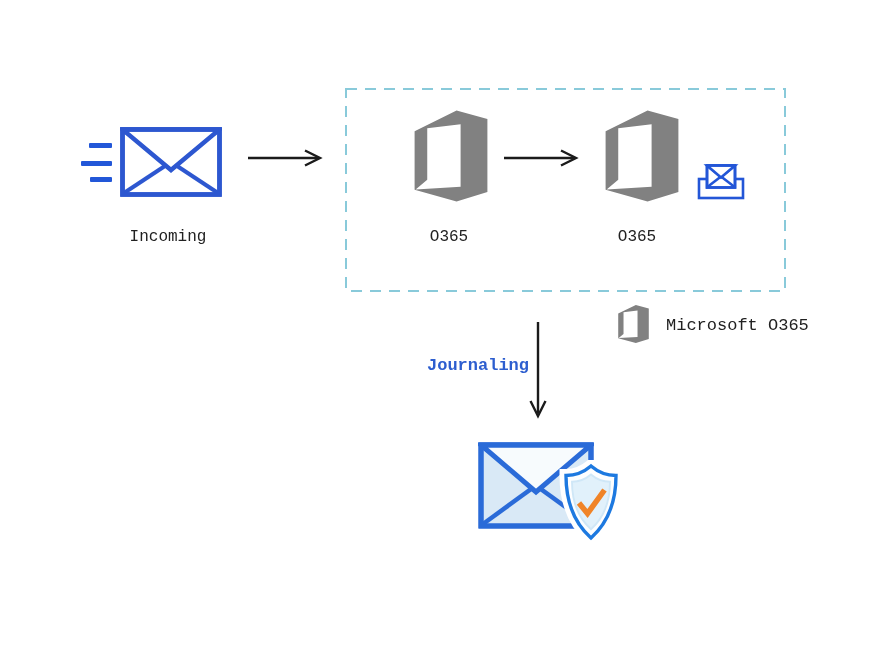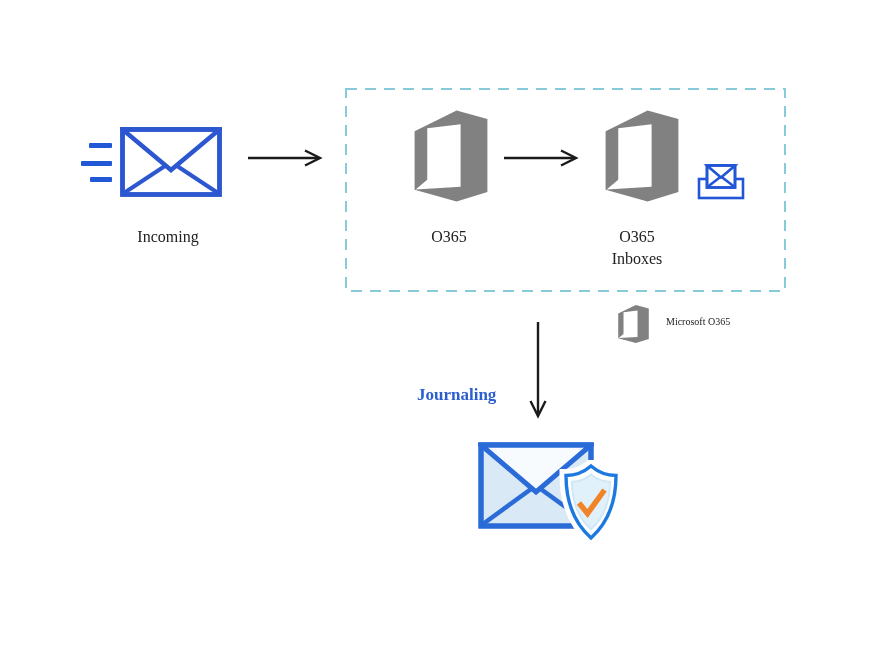--- a/index.html
+++ b/index.html
@@ -1,24 +1,24 @@
 <!DOCTYPE html>
 <html style="--envelope-blue: #2d57d0; --speed-line-blue: #2257d8; --inbox-blue: #2356d7; --o365-gray: #818181; --dashed-border: #89cada; --arrow-color: #1b1b1b; --journaling-blue: #2d5ecf; --area1-border: #2a6bd8; --area1-fill: #d9e9f6; --area1-flap: #f7fbfd; --shield-border: #1d79e0; --shield-fill: #e1f1fb; --shield-inner-stroke: #cfe7f7; --check-orange: #f08428; --label-color: #212121;"><head>
 <meta charset="utf-8">
 <style>
   html,body{margin:0;padding:0;background:#fff;}
   #canvas{
     position:relative;width:886px;height:560px;background:#fff;overflow:hidden;
-    font-family:Liberation Serif, serif;color:var(--label-color,#212121);border-radius:24px;
+    font-family:Liberation Mono, monospace;color:var(--label-color,#212121);border-radius:24px;
   }
   .abs{position:absolute;}
   .node-label{position:absolute;text-align:center;font-size:16px;line-height:22px;color:var(--label-color,#212121);}
   .node-label div{white-space:nowrap;}
   .speed-line{position:absolute;height:4.5px;background:var(--speed-line-blue,#2257d8);border-radius:1px;}
-  .legend-text{position:absolute;font-size:10px;color:var(--label-color,#212121);text-align:center;}
+  .legend-text{position:absolute;font-size:17px;color:var(--label-color,#212121);text-align:center;}
   .flow-label{position:absolute;font-size:17px;font-weight:600;color:var(--journaling-blue,#2d5ecf);}
   
   .s-env{stroke:var(--envelope-blue,#2d57d0);stroke-width:4.5;stroke-linejoin:miter;}
   .s-env.thin{stroke-width:4;}
   .s-inbox{stroke:var(--inbox-blue,#2356d7);stroke-width:2.6;stroke-linejoin:miter;}
   .f-gray{fill:var(--o365-gray,#818181);}
   .s-dash{stroke:var(--dashed-border,#89cada);stroke-width:2;fill:none;}
   .s-arrow{stroke:var(--arrow-color,#1b1b1b);stroke-width:2.4;fill:none;}
   .s-a1{stroke:var(--area1-border,#2a6bd8);stroke-width:5;stroke-linejoin:miter;}
   .s-a1.w4{stroke-width:4.5;}
@@ -81,30 +81,29 @@
     <rect x="2" y="16" width="44" height="19" fill="#fff" class="s-inbox"></rect>
     <rect x="10" y="2.5" width="28" height="22" fill="#fff" class="s-inbox"></rect>
     <line x1="11" y1="23.5" x2="37" y2="3.5" class="s-inbox"></line>
     <line x1="11" y1="3.5" x2="37" y2="23.5" class="s-inbox"></line>
     <polygon points="10,2.5 38,2.5 24,14.5" fill="#fff" class="s-inbox"></polygon>
     <rect x="10" y="2.5" width="28" height="22" fill="none" class="s-inbox"></rect>
   </svg>
 
   <div class="node-label" style="left:577px;top:226px;width:120px;">
     <div>O365</div>
-    <div>Inboxes</div>
   </div>
 
   <svg class="abs" style="left:618px;top:304px;" width="31" height="40" viewBox="0 0 73 91">
     <path fill-rule="evenodd" class="f-gray" d="M0.5,21 L42,0.5 L72.5,9 L72.5,81 L42,90.5 L0.5,79 Z
          M13,18 L46,14 L46,76 L1.5,78.7 L13,69 Z"></path>
   </svg>
   <div class="legend-text" style="left:666px;top:316px;">Microsoft O365</div>
 
-  <div class="flow-label" style="left:417px;top:356px;margin-top:29px;">Journaling</div>
+  <div class="flow-label" style="left:427px;top:356px;">Journaling</div>
 
   <svg class="abs" style="left:524px;top:320px;" width="28" height="100" viewBox="0 0 28 100">
     <line x1="14" y1="2" x2="14" y2="93" class="s-arrow"></line>
     <polyline points="6.5,81 14,96 21.5,81" class="s-arrow"></polyline>
   </svg>
 
   <svg class="abs" style="left:478px;top:442px;" width="116" height="87" viewBox="0 0 116 87">
     <rect x="3" y="3" width="110" height="81" class="s-a1 a1-body"></rect>
     <line x1="5" y1="82" x2="111" y2="5" class="s-a1 w4"></line>
     <line x1="5" y1="5" x2="111" y2="82" class="s-a1 w4"></line>

